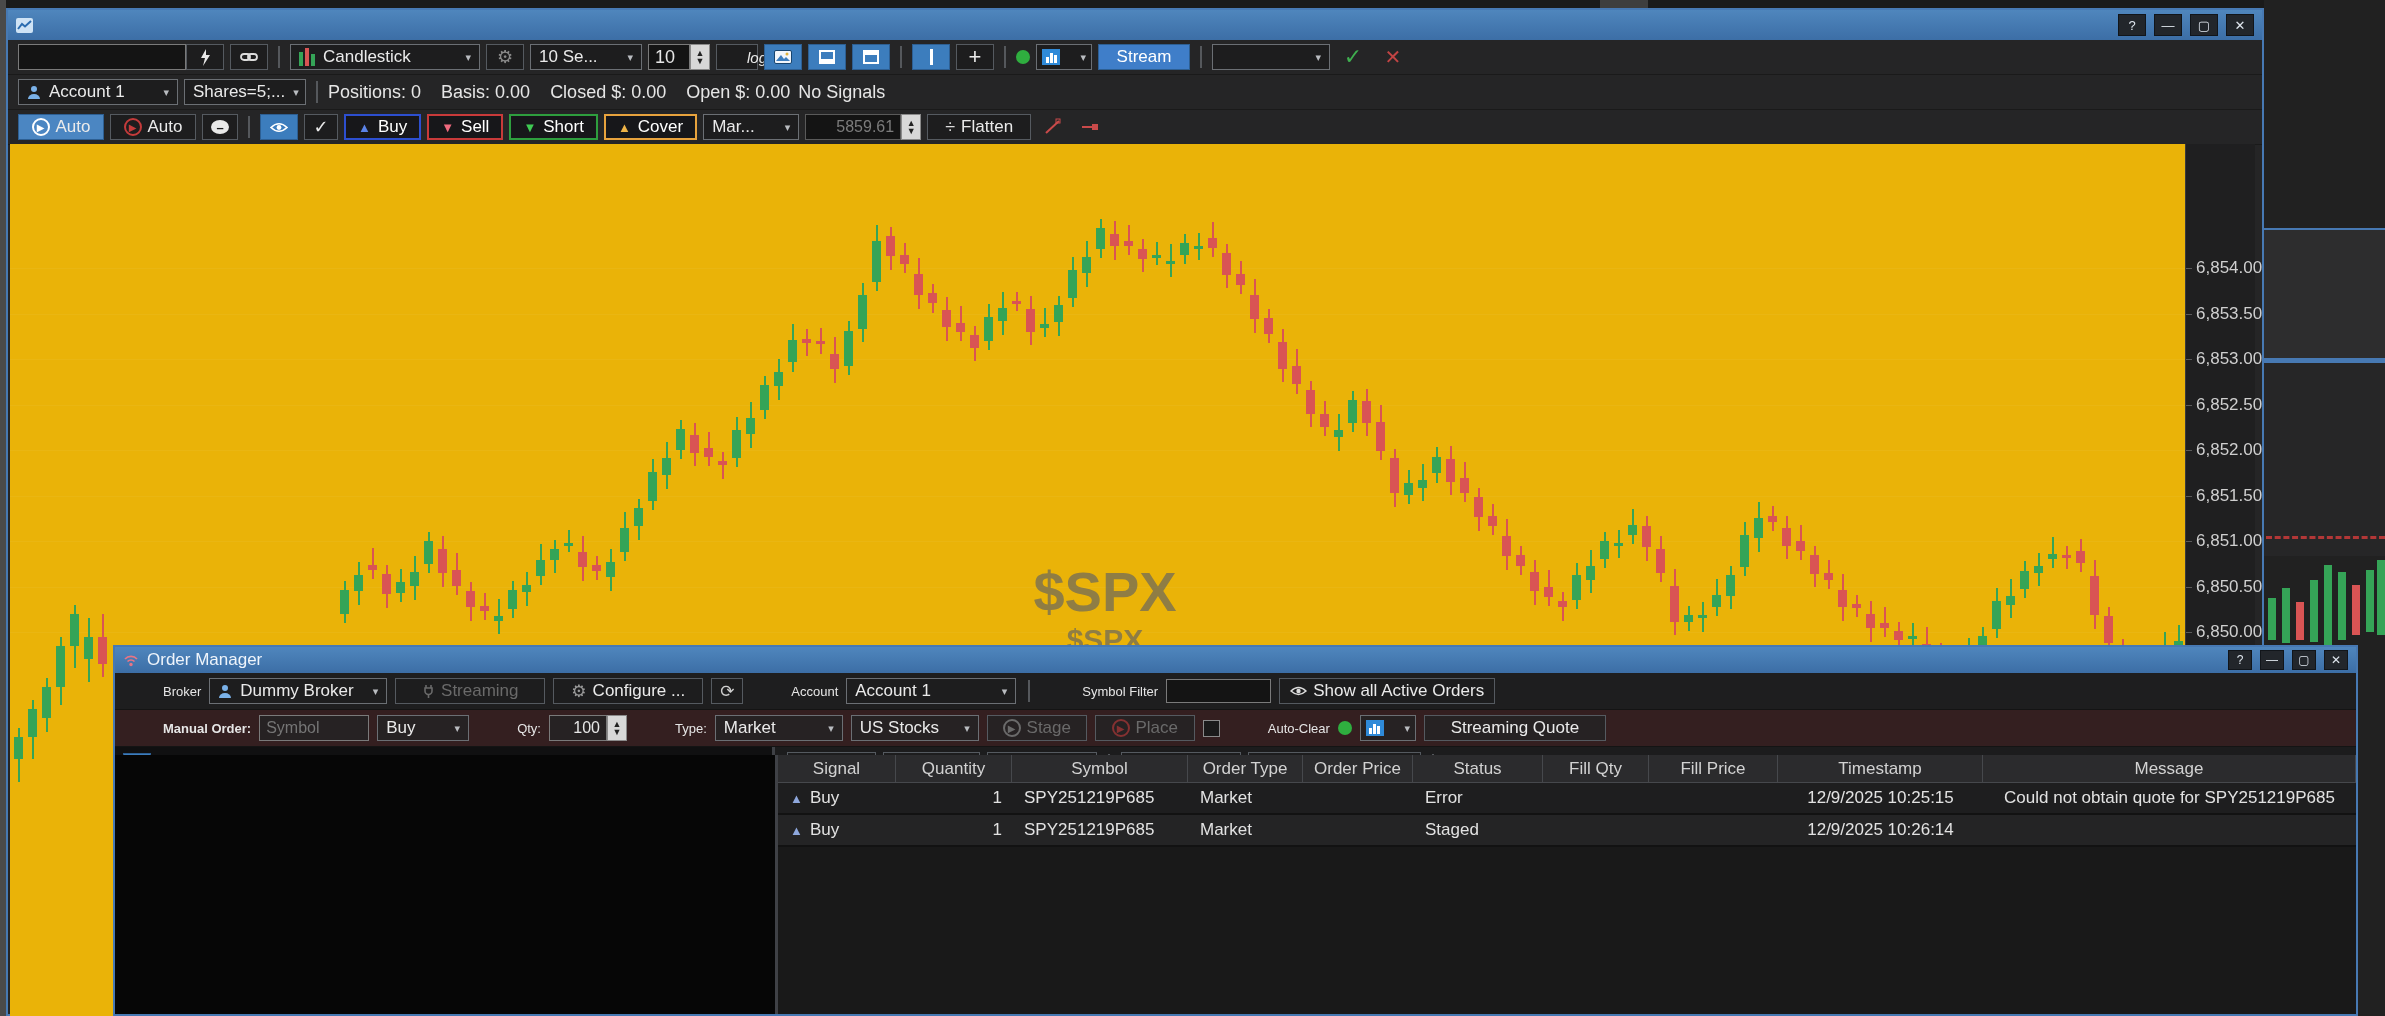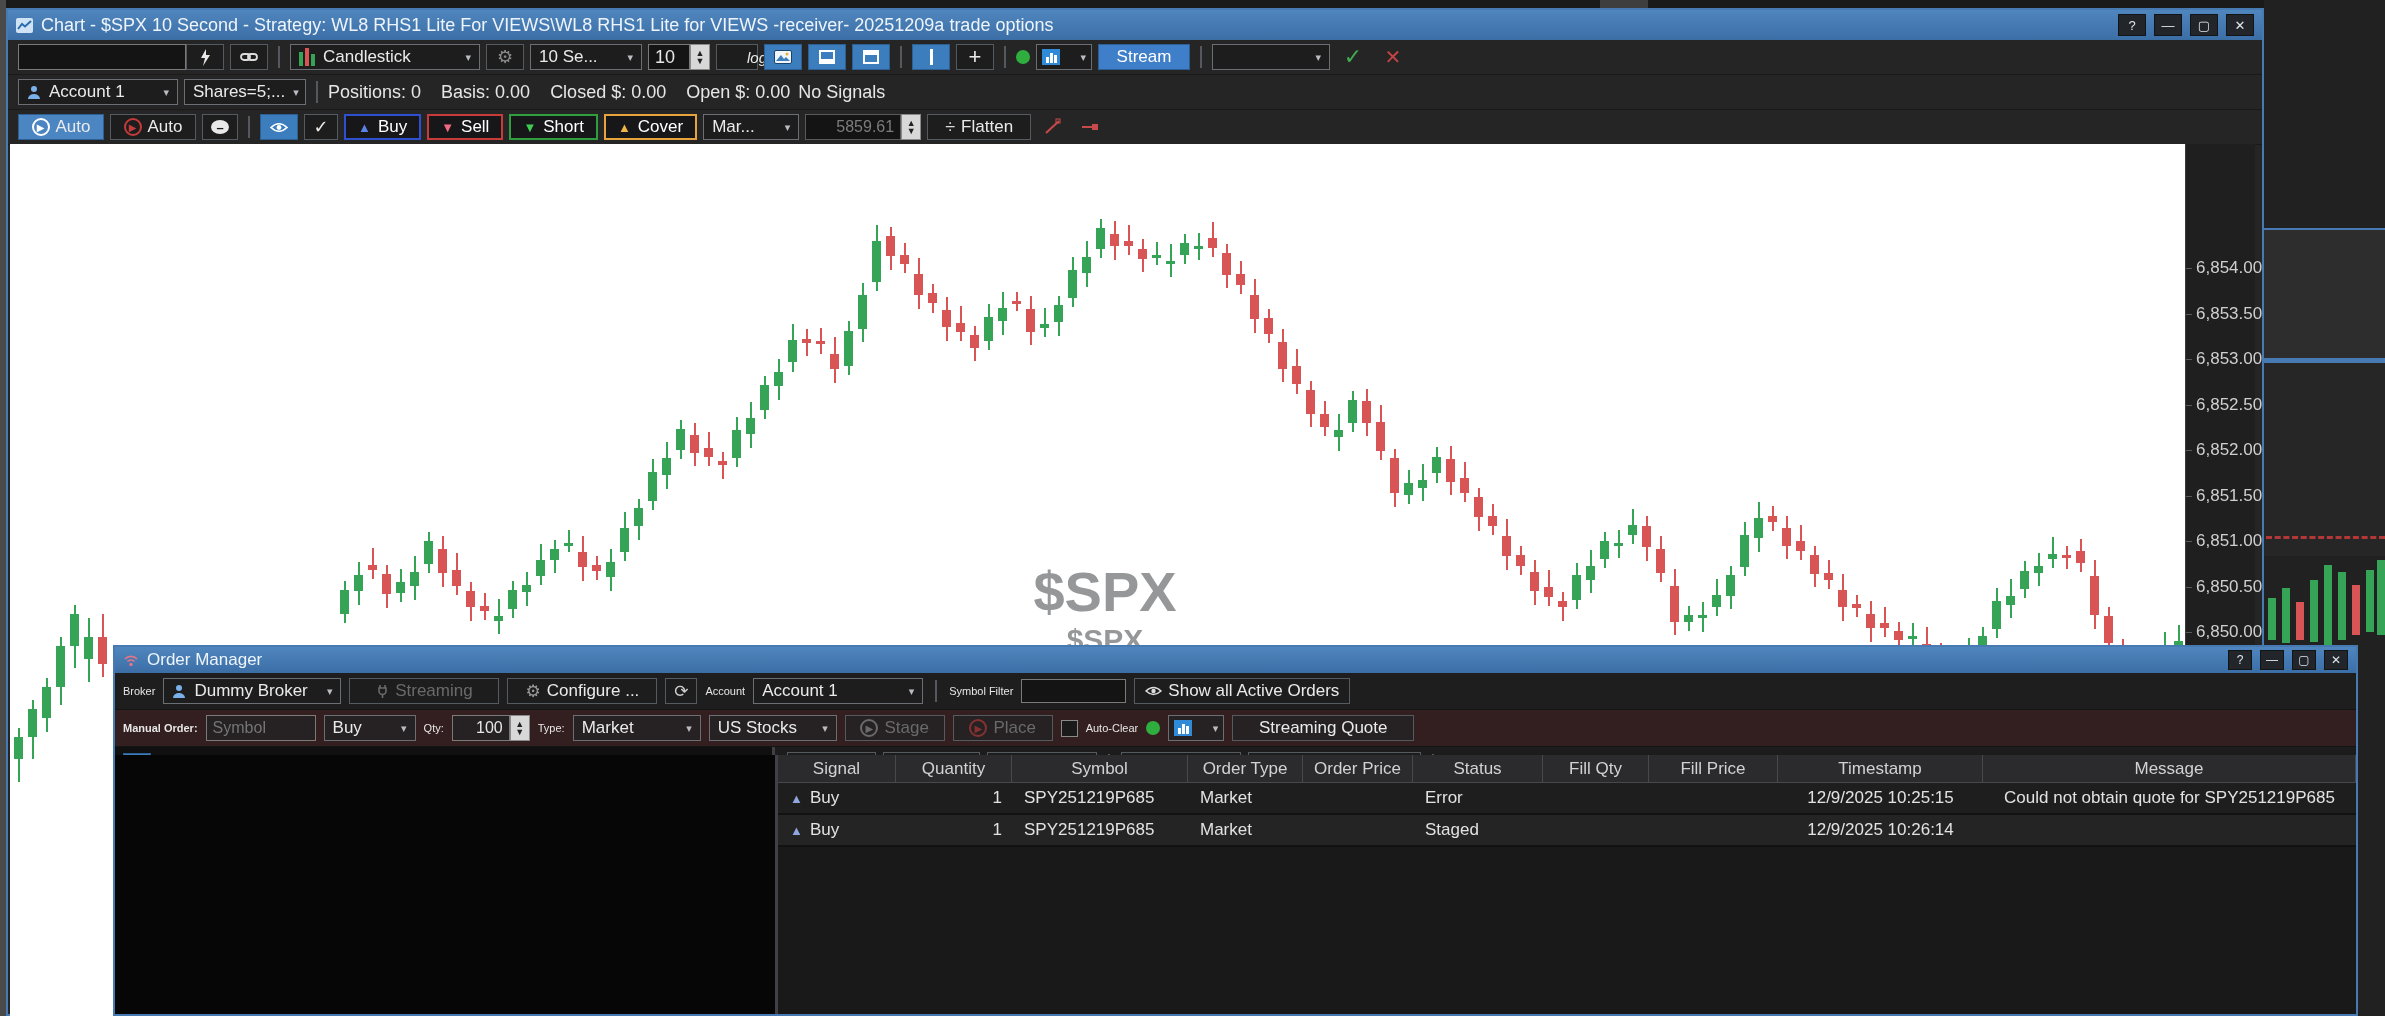--- a/index.html
+++ b/index.html
@@ -42,39 +42,39 @@
   .mini-stream{width:18px;height:16px;background:#2f8ad8;display:inline-flex;align-items:flex-end;justify-content:center;gap:1px;padding:2px;box-sizing:border-box;}
   .mini-stream i{display:block;width:3px;background:#fff;}
   .greendot{width:14px;height:14px;border-radius:50%;background:#2fae3f;display:inline-block;}
   .cstyle-ic{display:inline-flex;align-items:flex-end;gap:2px;height:18px;}
   .cstyle-ic i{display:block;width:4px;}
   .tri{font-size:13px;line-height:1;}
   
   .trade{height:26px;background:#17171a;display:inline-flex;align-items:center;gap:7px;color:#fff;
          font-size:17px;padding:0 12px;box-sizing:border-box;border:2px solid;}
   
-  #chart-layer{position:absolute;left:10px;top:144px;width:2175px;height:872px;overflow:hidden;background:#ffffff;}
+  #chart-layer{position:absolute;left:10px;top:144px;width:2175px;height:872px;overflow:hidden;background:#eab308;}
   .gridline{position:absolute;left:0;width:100%;height:1px;background:rgba(255,255,255,0.045);}
   .candle{position:absolute;} .candle .wick{position:absolute;width:2px;left:3.5px;}
   .candle .body{position:absolute;width:9px;left:0;}
   .axis{position:absolute;left:2185px;top:144px;width:69px;height:872px;background:#1f1f20;border-left:1px solid #3a3a3c;}
   .axis .lbl{position:absolute;left:10px;font-size:17px;color:#cfcfcf;transform:translateY(-50%);}
   .axis .tick{position:absolute;left:0;width:6px;height:1px;background:#5a5a5a;}
   .statusline{position:absolute;left:18px;top:8px;font-size:19px;color:#e9e9e9;white-space:nowrap;}
   .statusline b{font-weight:bold;}
   .logline{position:absolute;left:8px;top:38px;font-size:18px;color:#dcdcdc;white-space:nowrap;}
   .watermark{position:absolute;left:950px;top:418px;width:290px;text-align:center;color:#5f6164;opacity:.65;font-weight:bold;}
   .watermark .w1{font-size:56px;line-height:60px;}
   .watermark .w2{font-size:30px;line-height:36px;}
   .watermark .w3{font-size:30px;line-height:40px;}
   
   #om .row-broker{height:36px;background:#1e1e1f;display:flex;align-items:center;gap:8px;padding:0 8px;border-bottom:1px solid #141414;}
   #om .row-manual{height:36px;background:#341f20;display:flex;align-items:center;gap:8px;padding:0 8px;border-bottom:1px solid #141414;}
   #om .row-actions{height:36px;background:#1c1c1d;display:flex;align-items:stretch;}
-  .lbl-txt{font-size:11px;color:#e6e6e6;white-space:nowrap;}
+  .lbl-txt{font-size:13px;color:#e6e6e6;white-space:nowrap;margin-left:40px;}
   #strategy-head{width:660px;background:#101011;display:flex;align-items:center;gap:8px;padding:0 8px;box-sizing:border-box;border-right:3px solid #3f4146;}
   #strategy-panel{position:absolute;left:0;top:108px;bottom:0;width:660px;background:#060606;border-right:3px solid #3f4146;}
   .act-btns{display:flex;align-items:center;gap:7px;padding:0 12px;}
   
   #om-table{position:absolute;left:663px;top:108px;right:0;bottom:0;background:#191919;font-size:17px;}
   .t-head{display:grid;grid-template-columns:118px 116px 176px 115px 110px 130px 106px 129px 205px minmax(0,1fr);
           background:#2b2b2d;height:28px;color:#d2d2d2;}
   .t-head div{display:flex;align-items:center;justify-content:center;border-right:1px solid #46484c;border-bottom:1px solid #46484c;overflow:hidden;white-space:nowrap;}
   .t-row{display:grid;grid-template-columns:118px 116px 176px 115px 110px 130px 106px 129px 205px minmax(0,1fr);
          height:30px;border-bottom:2px solid #121212;color:#e2e2e2;}
@@ -114,21 +114,20 @@
 </div>
 
 <div class="win" id="chart-win" style="left:6px;top:8px;width:2258px;height:1008px;">
   <div class="titlebar">
     <span>
       <svg width="17" height="15">
           <rect width="17" height="15" rx="2" fill="#cfe3f5"></rect>
           <polyline points="2,11 6,6 9,8.5 15,3" stroke="#2b6cb0" stroke-width="2" fill="none"></polyline>
         </svg>
     </span>
-    <span>Chart - $SPX 10 Second - Strategy: WL8 RHS1 Lite For VIEWS\WL8 RHS1 Lite for VIEWS -receiver- 20251209a trade options</span>
     <span class="spacer"></span>
     <span class="winbtn">?</span>
     <span class="winbtn">—</span>
     <span class="winbtn">▢</span>
     <span class="winbtn">✕</span>
   </div>
 
   <div class="tbar" style="height:34px;">
     <input class="tb-input" style="width: 168px; height: 26px;" value="">
     <span class="btn icon" style="margin-left:-6px;">

